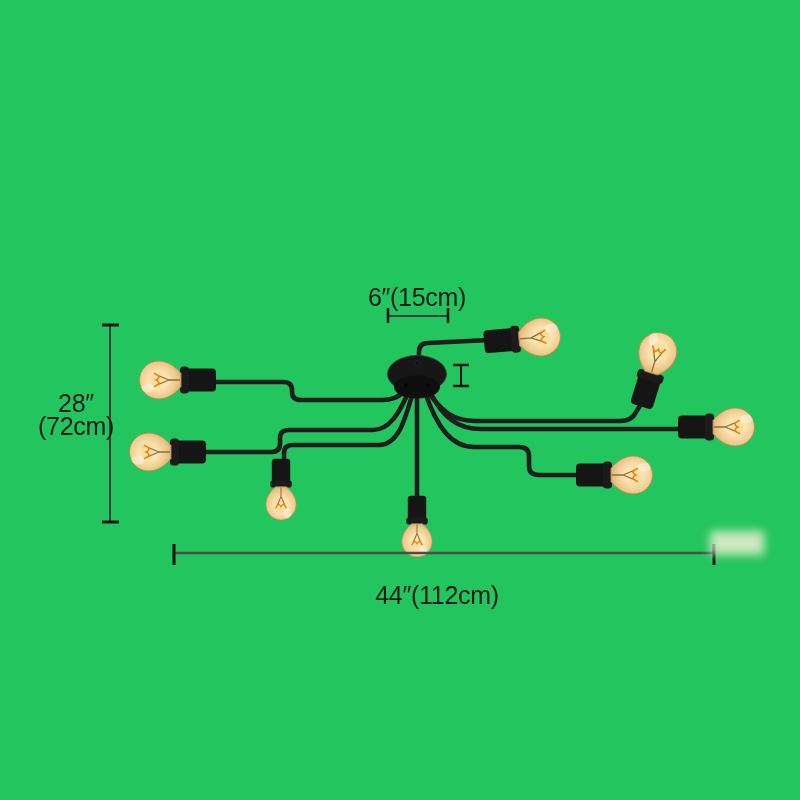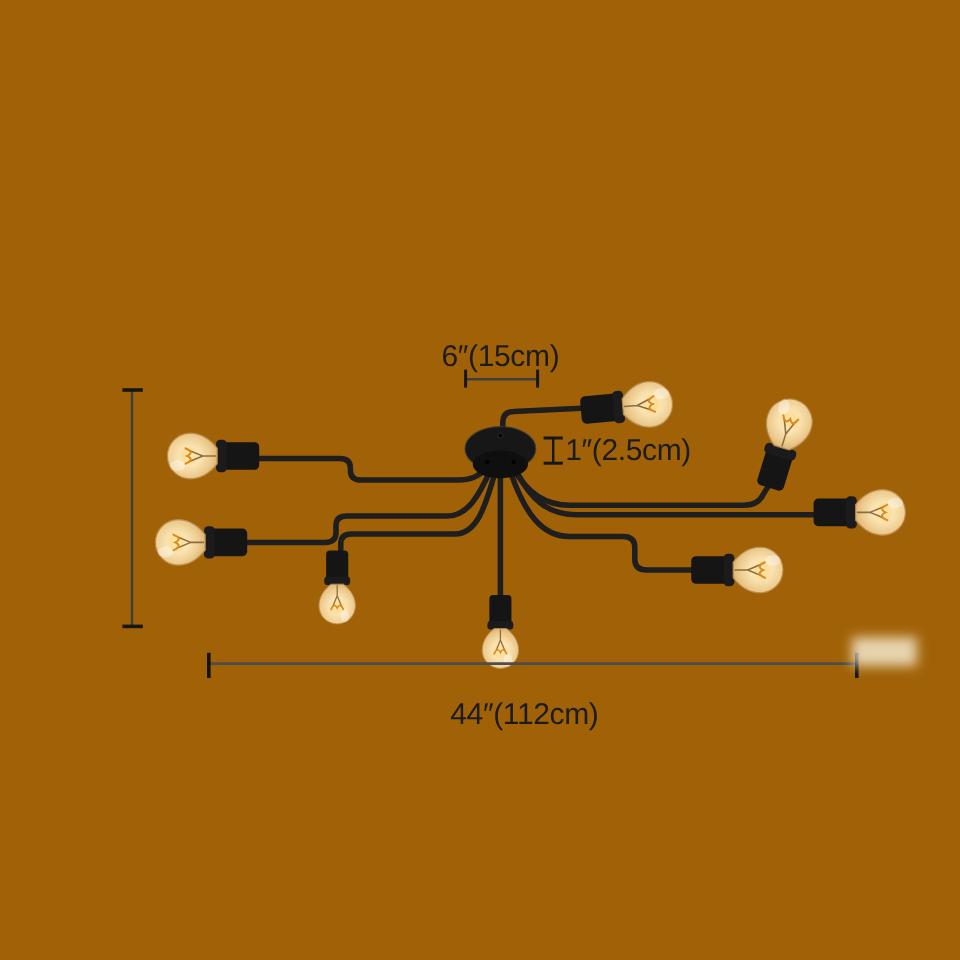--- a/index.html
+++ b/index.html
@@ -1,17 +1,17 @@
 <!DOCTYPE html>
 <html><head>
 <meta charset="utf-8">
 <style>
   html,body{margin:0;padding:0;background:#ffffff;}
   .stage{
-    position:relative;width:800px;height:800px;background:#a16207;overflow:hidden;
+    position:relative;width:800px;height:800px;background:#22c55e;overflow:hidden;
     font-family:"Liberation Sans","DejaVu Sans",sans-serif;color:#1c1c1c;
   }
   .fixture-svg{position:absolute;left:0;top:0;}
   .lbl{position:absolute;font-size:25px;letter-spacing:-0.3px;white-space:nowrap;color:#1c1c1c;}
   .lbl-top{left:317px;top:283px;width:200px;text-align:center;}
   .lbl-mid{left:471px;top:361px;}
   .lbl-left{left:15px;top:392px;width:122px;text-align:center;line-height:23px;}
   .lbl-left .line{display:block;}
   .lbl-bottom{left:337px;top:581px;width:200px;text-align:center;}
   .smudge{position:absolute;left:710px;top:531px;width:54px;height:24px;
@@ -100,19 +100,22 @@
 
     <g>
       <line x1="174" y1="553" x2="714" y2="553" stroke="#4d4d4d" stroke-width="2.4"></line>
       <line x1="174" y1="544" x2="174" y2="565" stroke="#111111" stroke-width="3"></line>
       <line x1="714" y1="544" x2="714" y2="565" stroke="#111111" stroke-width="3"></line>
     </g>
   </svg>
 
   <div class="lbl lbl-top">6″(15cm)</div>
 
-  <div class="lbl lbl-mid">1″(2.5cm)</div>
 
+  <div class="lbl lbl-left">
+    <span class="line">28″</span>
+    <span class="line">(72cm)</span>
+  </div>
 
   <div class="lbl lbl-bottom">44″(112cm)</div>
 
   <div class="smudge"></div>
 </div>
 
 </body></html>

